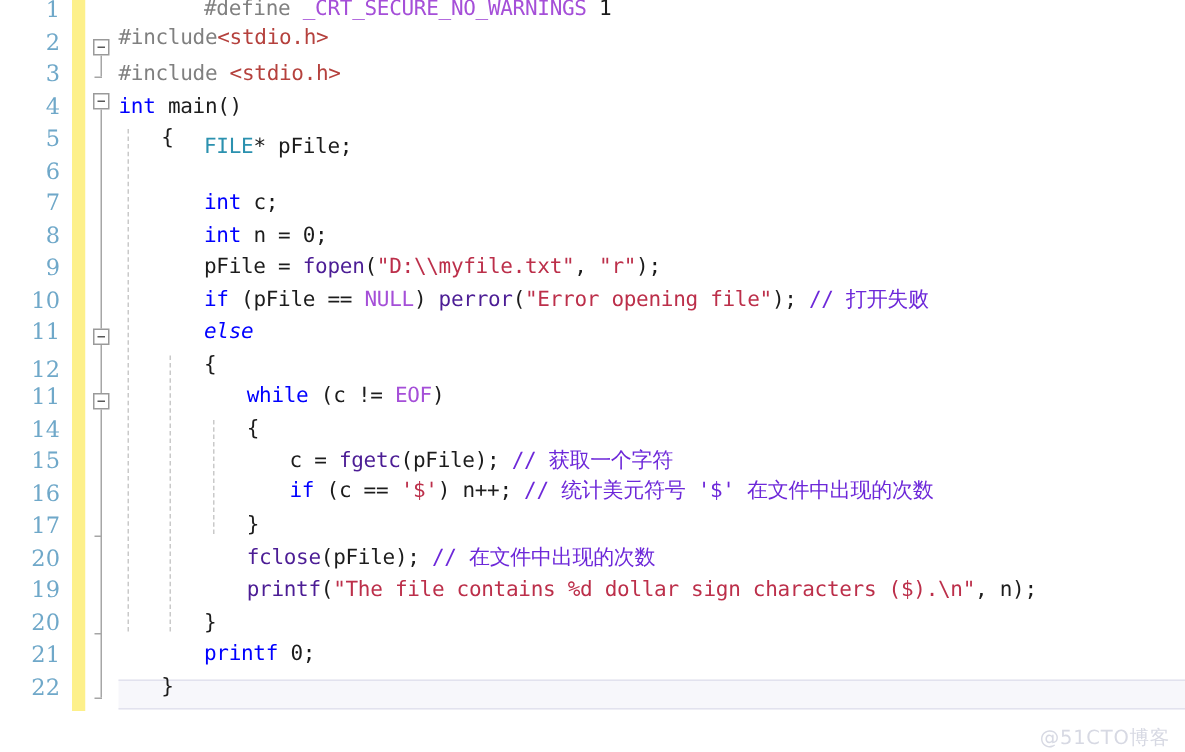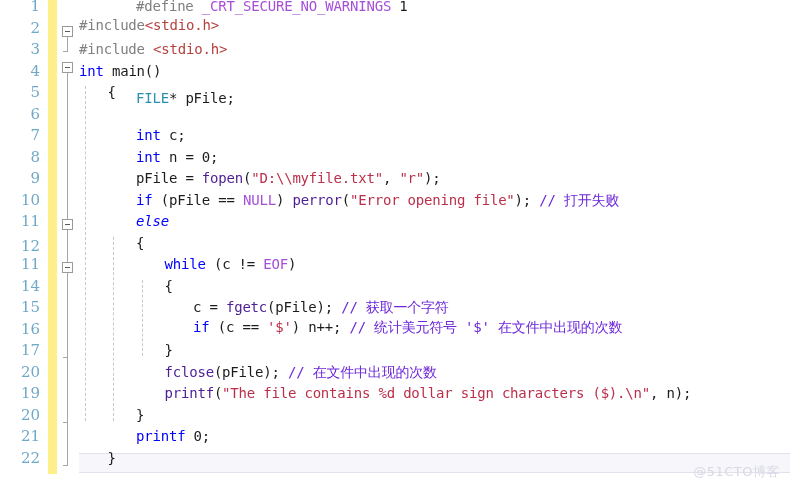--- a/index.html
+++ b/index.html
@@ -127,21 +127,21 @@
   .guide {
     position: absolute;
     width: 0;
     border-left: 1px dashed #c9c9c9;
   }
 
   
   .watermark {
     position: absolute;
     right: 10px;
-    bottom: 20px;
+    bottom: 0;
     color: #d7d9e3;
     font-size: 13px;
     font-family: "DejaVu Sans", "Liberation Sans", sans-serif;
     letter-spacing: 0.5px;
   }
 </style>
 </head>
 <body>
 
 <div id="editor">

